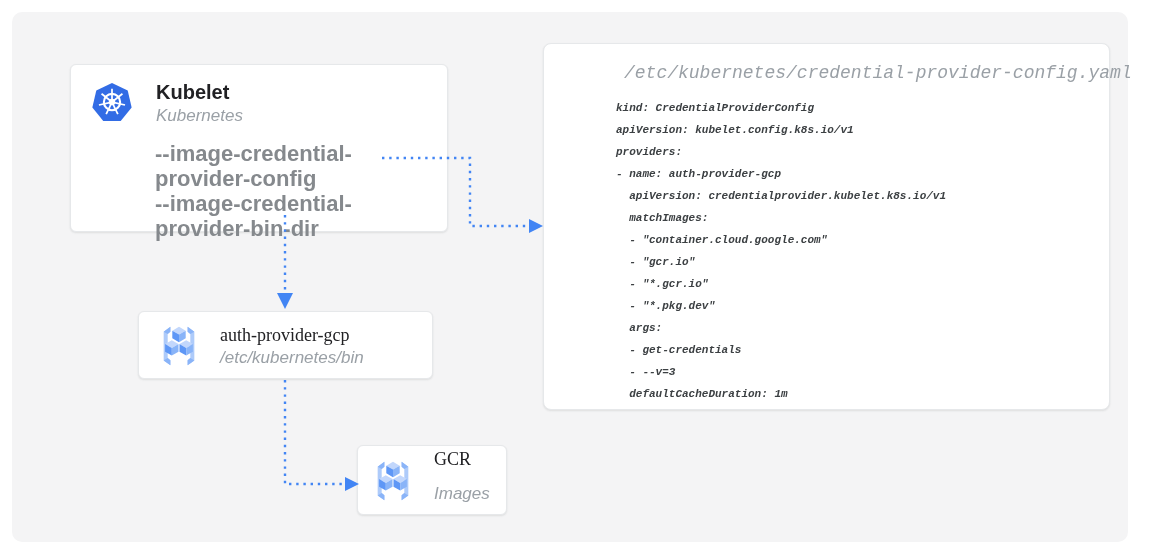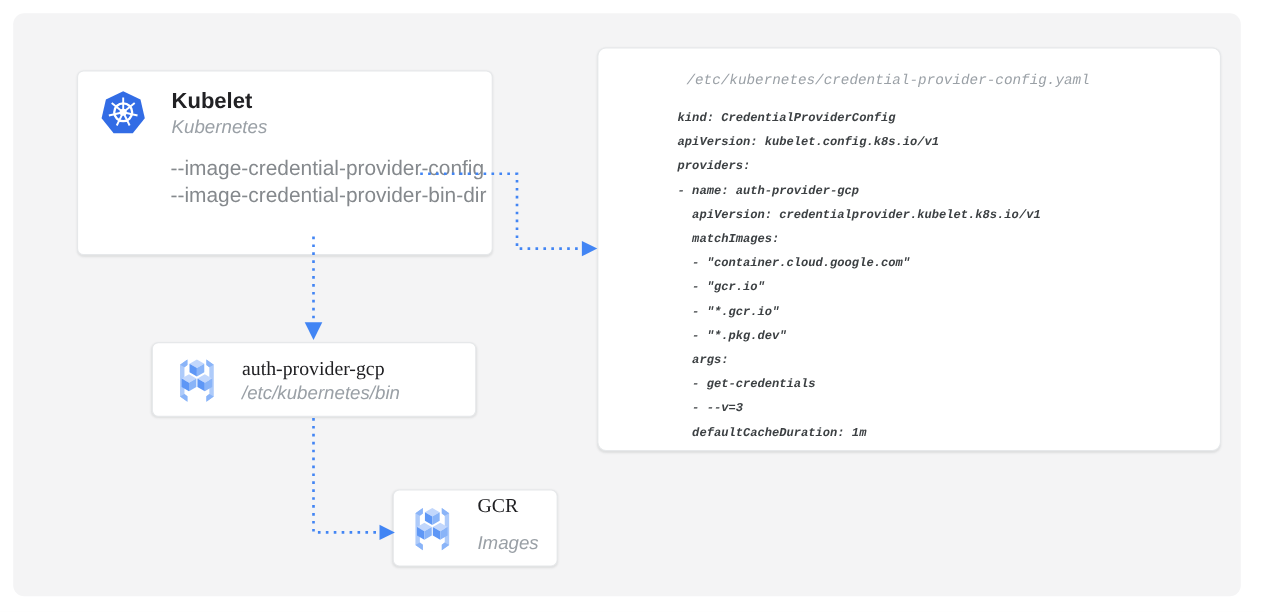--- a/index.html
+++ b/index.html
@@ -24,25 +24,25 @@
   .card-auth{left:138px;top:311px;width:295px;height:68px;}
   .card-gcr{left:357px;top:445px;width:150px;height:70px;}
 
   .node-icon{position:absolute;}
   .icon-46{width:46px;height:46px;}
 
   .title{position:absolute;color:var(--title-text);font-size:20px;line-height:24px;}
   .subtitle{position:absolute;color:var(--muted-text);font-size:17px;line-height:20px;font-style:italic;}
   .title-sm{font-size:18px;line-height:22px;font-family:Liberation Serif, serif;}
   .flags{position:absolute;left:84px;top:76px;color:var(--flag-text);
-         font-size:19px;line-height:25px;}
+         font-size:22px;line-height:25px;font-weight:bold;}
 
   .code-path{position:absolute;left:80px;top:18px;
              font-family:"Liberation Mono", monospace;font-style:italic;
-             font-size:13px;line-height:22px;color:var(--muted-text);white-space:pre;}
+             font-size:18px;line-height:22px;color:var(--muted-text);white-space:pre;}
   .code-body{position:absolute;left:72px;top:53px;
              font-family:"Liberation Mono", monospace;font-style:italic;font-weight:bold;
              font-size:11px;line-height:22px;color:var(--code-text);white-space:pre;}
 
   .overlay{position:absolute;left:0;top:0;width:1150px;height:556px;pointer-events:none;}
   .connector{fill:none;stroke:var(--arrow);stroke-width:2.4;stroke-dasharray:2.4 4.8;}
   .arrowhead{fill:var(--arrow);stroke:none;}
 </style>
 </head>
 <body>

